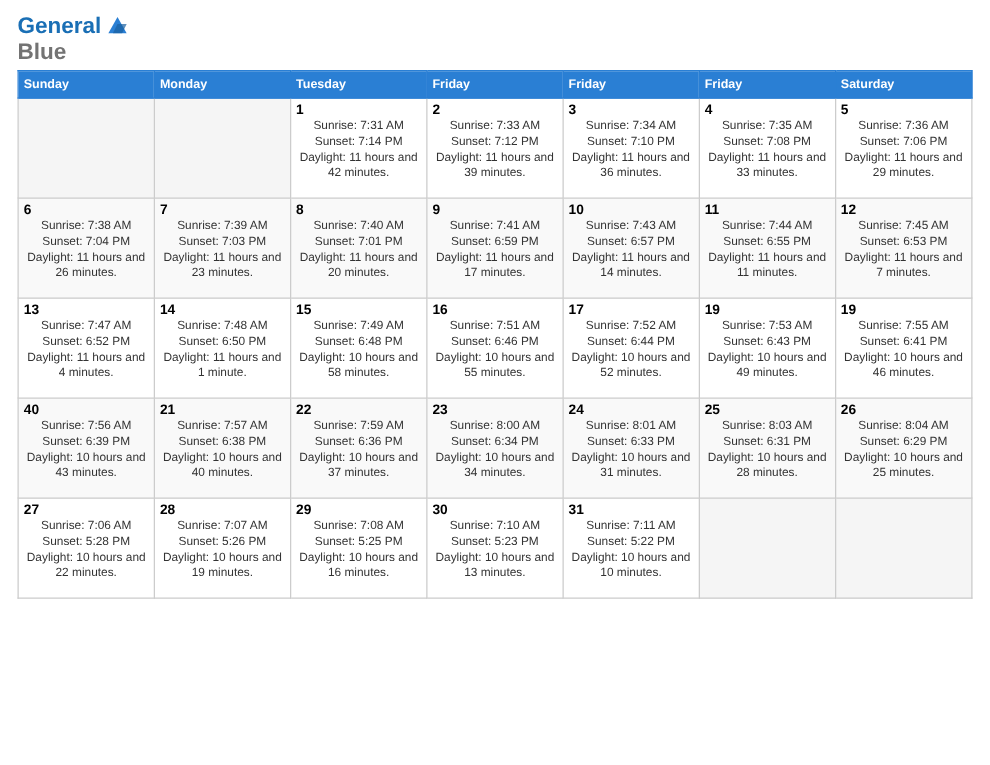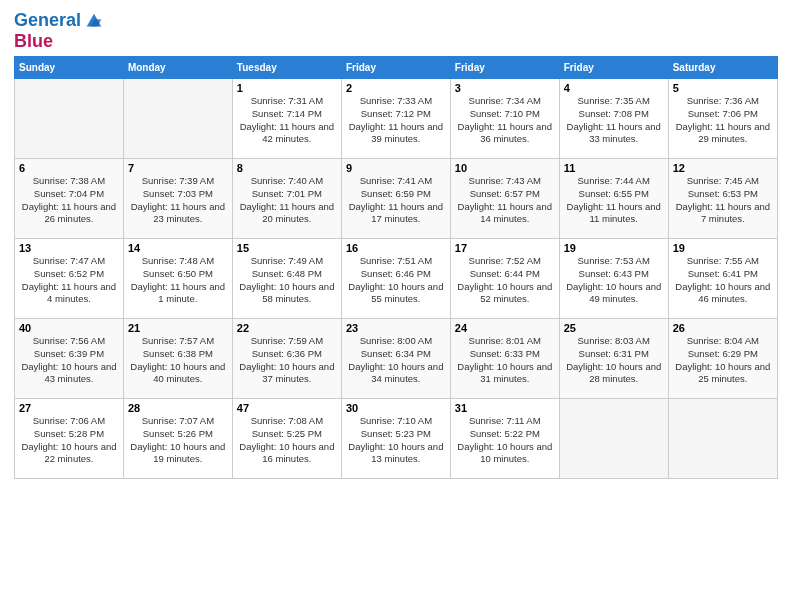--- a/index.html
+++ b/index.html
@@ -105,21 +105,21 @@
       <div>
         <div style="display:flex;align-items:center;justify-content:flex-end;">
           <span class="logo-text">
             <span>General</span>
           </span>
           <svg class="logo-icon" viewBox="0 0 24 24">
             <polygon points="4,18 12,4 20,18" fill="#2a7fd4"></polygon>
             <polygon points="8,18 16,18 20,10 12,10" fill="#1a5fa0" opacity="0.7"></polygon>
           </svg>
         </div>
-        <div style="font-size:18px;font-weight:bold;color:#be185d;line-height:1;">Blue</div>
+        <div style="font-size:18px;font-weight:bold;color:#737373;line-height:1;">Blue</div>
       </div>
     </div>
     <div class="title-block">
       <div class="month-title"></div>
       <div class="location"></div>
     </div>
   </div>
 
   <table class="calendar">
     <thead>
@@ -251,21 +251,21 @@
         <tr>
           <td>
             <div class="day-num">27</div>
             <div class="day-info">Sunrise: 7:06 AM<br>Sunset: 5:28 PM<br>Daylight: 10 hours and 22 minutes.</div>
           </td>
           <td>
             <div class="day-num">28</div>
             <div class="day-info">Sunrise: 7:07 AM<br>Sunset: 5:26 PM<br>Daylight: 10 hours and 19 minutes.</div>
           </td>
           <td>
-            <div class="day-num">47</div>
+            <div class="day-num">29</div>
             <div class="day-info">Sunrise: 7:08 AM<br>Sunset: 5:25 PM<br>Daylight: 10 hours and 16 minutes.</div>
           </td>
           <td>
             <div class="day-num">30</div>
             <div class="day-info">Sunrise: 7:10 AM<br>Sunset: 5:23 PM<br>Daylight: 10 hours and 13 minutes.</div>
           </td>
           <td>
             <div class="day-num">31</div>
             <div class="day-info">Sunrise: 7:11 AM<br>Sunset: 5:22 PM<br>Daylight: 10 hours and 10 minutes.</div>
           </td>

